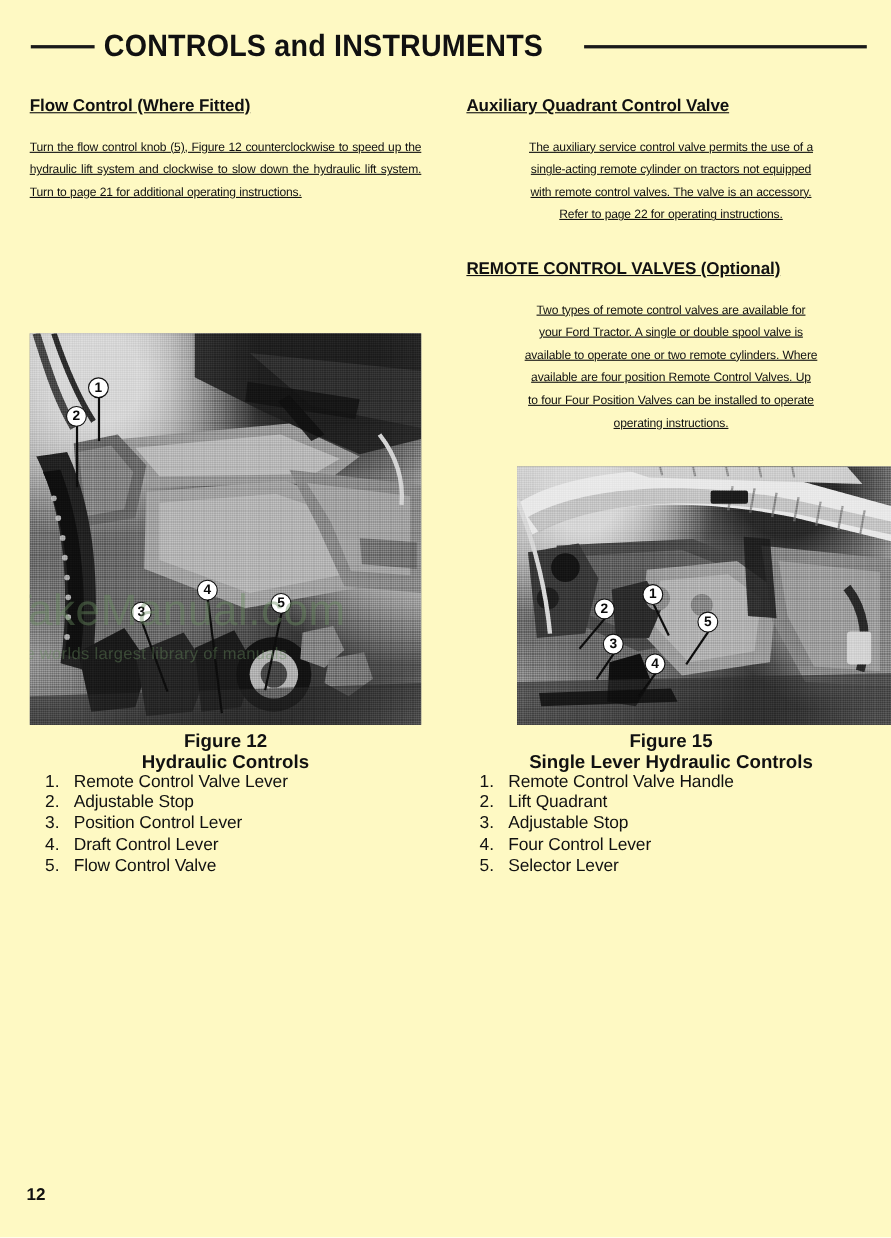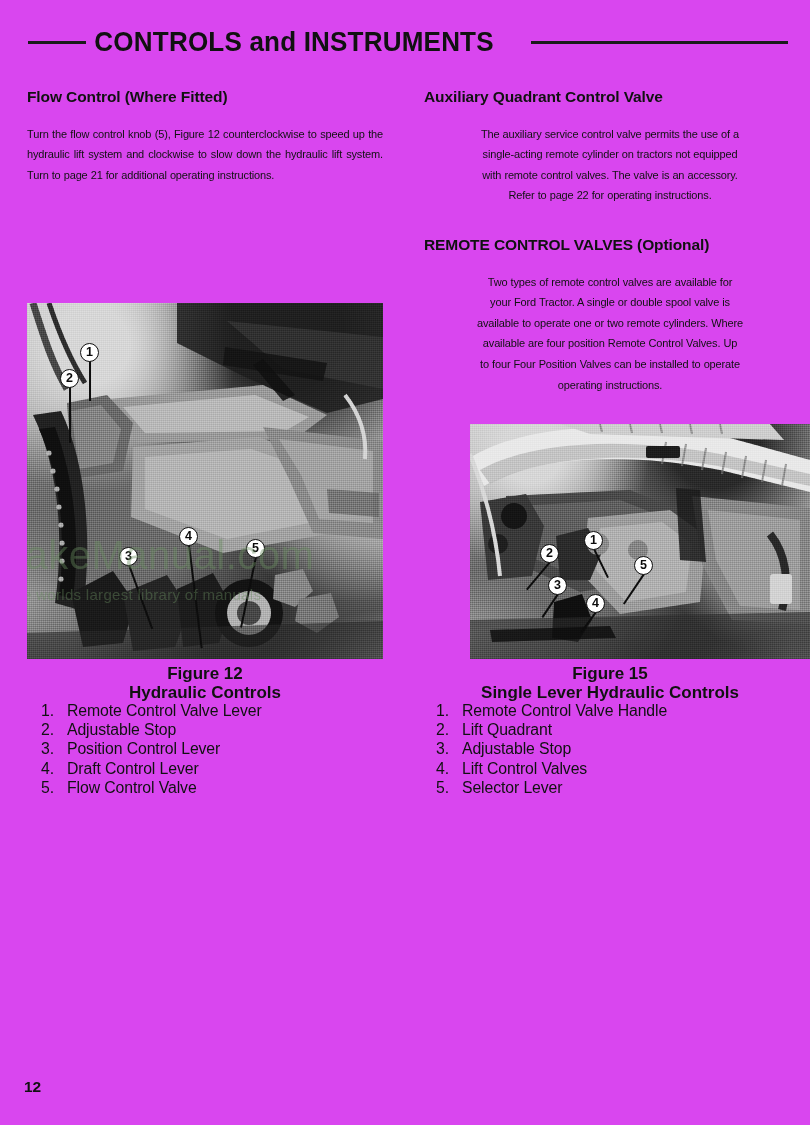--- a/index.html
+++ b/index.html
@@ -12,21 +12,21 @@
     font-family: "Liberation Sans", sans-serif;
     color: #111111;
     -webkit-font-smoothing: antialiased;
   }
 
   #page {
     position: relative;
     width: 810px;
     height: 1125px;
     overflow: hidden;
-    background: #d946ef;
+    background: #fef9c3;
   }
 
   
   .page-header {
     position: absolute;
     left: 0;
     top: 22px;
     width: 810px;
     height: 40px;
     display: flex;
@@ -48,20 +48,21 @@
     white-space: nowrap;
     transform: scaleX(0.93);
     transform-origin: left center;
     font-family: "Liberation Sans", sans-serif;
   }
 
   
   .col {
     position: absolute;
     top: 88px;
+    text-decoration: underline;
   }
   .col-left  { left: 27px;  width: 356px; }
   .col-right { left: 424px; width: 372px; }
 
   .sec-head {
     font-size: 15.5px;
     font-weight: 700;
     line-height: 1.2;
     margin: 0 0 17px 0;
     letter-spacing: -0.1px;
@@ -435,21 +436,21 @@
     <div class="row">
       <span class="num">2.</span>
       <span class="txt">Lift Quadrant</span>
     </div>
     <div class="row">
       <span class="num">3.</span>
       <span class="txt">Adjustable Stop</span>
     </div>
     <div class="row">
       <span class="num">4.</span>
-      <span class="txt">Lift Control Valves</span>
+      <span class="txt">Four Control Lever</span>
     </div>
     <div class="row">
       <span class="num">5.</span>
       <span class="txt">Selector Lever</span>
     </div>
   </div>
 
   <div class="page-number">12</div>
 
 </div>

